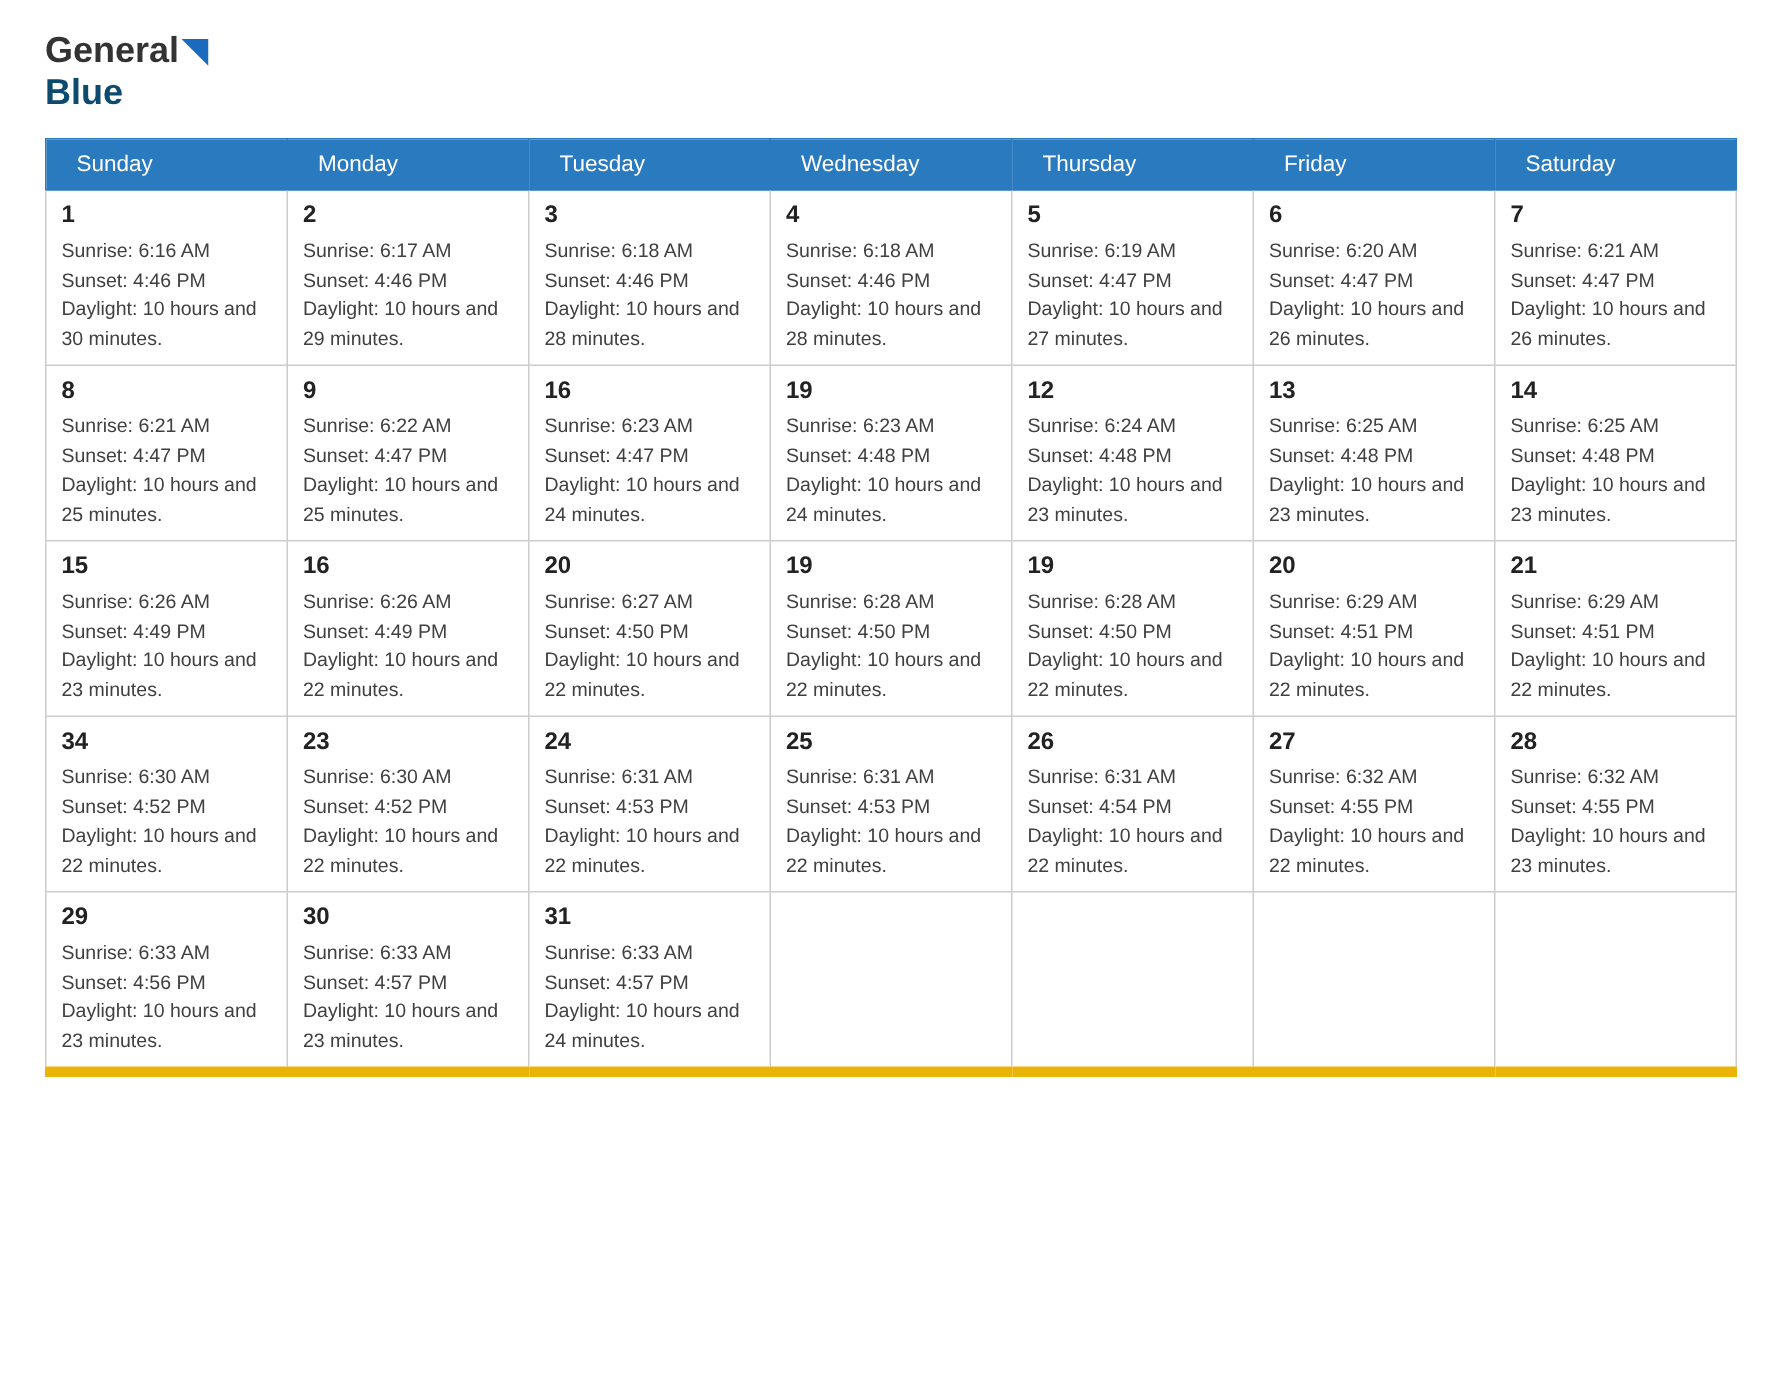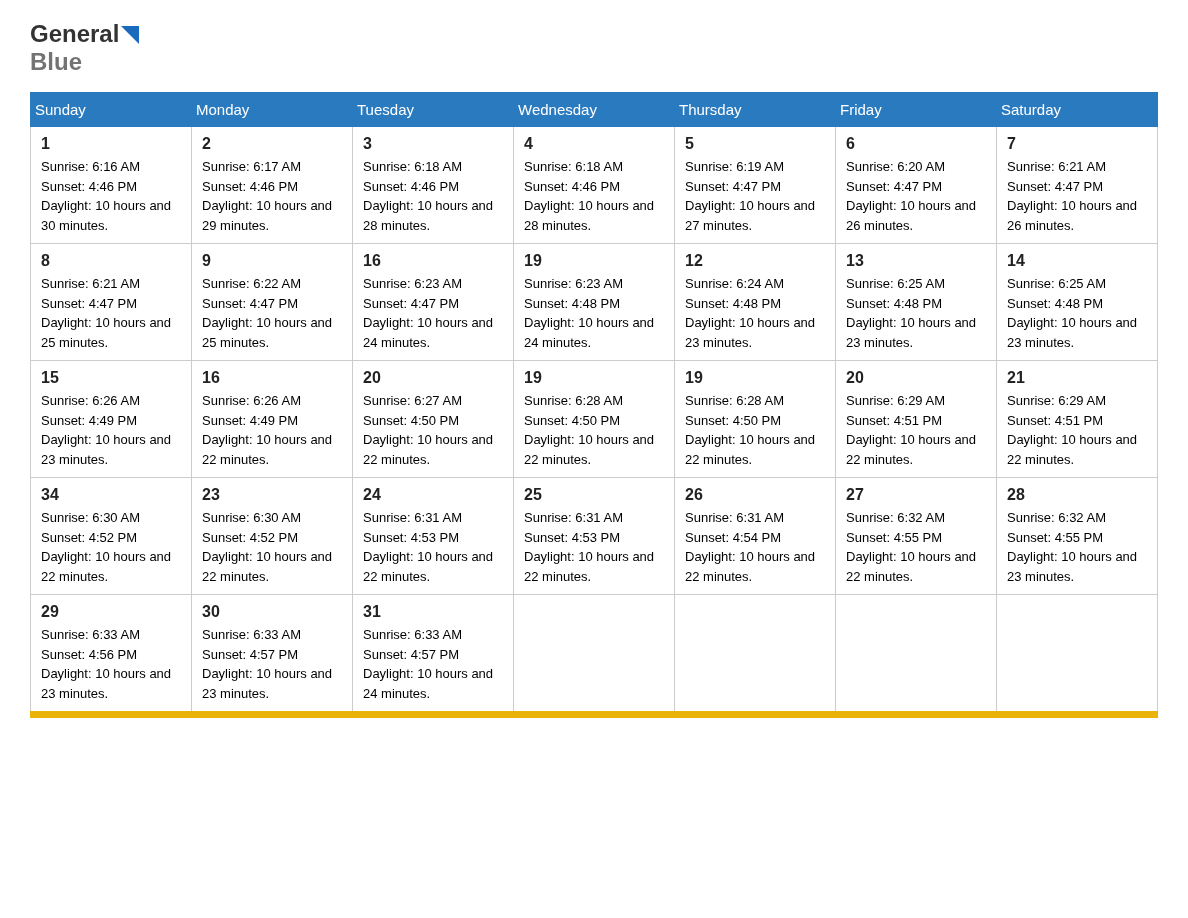--- a/index.html
+++ b/index.html
@@ -39,21 +39,21 @@
       margin-top: 4px;
     }
     .calendar-table {
       width: 100%;
       border-collapse: collapse;
       border: 1px solid #aaa;
     }
     .calendar-table th {
       background-color: #2a7abf;
       color: #fff;
-      padding: 8px 4px;
+      padding: 8px 20px;
       font-size: 15px;
       font-weight: normal;
       text-align: left;
       border: 1px solid #2a7abf;
     }
     .calendar-table td {
       vertical-align: top;
       padding: 8px 10px;
       font-size: 13px;
       border: 1px solid #ccc;
@@ -61,21 +61,21 @@
       min-height: 90px;
     }
     .day-num {
       font-size: 16px;
       font-weight: bold;
       display: block;
       margin-bottom: 4px;
       color: #222;
     }
     .day-info {
-      color: #000000;
+      color: #404040;
       line-height: 1.5;
       font-size: 13px;
     }
     .empty-cell {
       background: #fff;
     }
     tr:last-child td {
       border-bottom: 7px solid #eab308;
     }
   </style>
@@ -84,21 +84,21 @@
 
 <div class="header">
   <div class="logo">
     <div class="logo-line">
       <span style="font-size:24px;font-weight:bold;color:#333;">General</span>
       <svg width="18" height="18" viewBox="0 0 18 18" style="margin-left:2px;margin-top:2px;">
         <polygon points="0,0 18,0 18,18" fill="#1a6bbd"></polygon>
       </svg>
     </div>
     <div>
-      <span style="font-size:24px;font-weight:bold;color:#737373;">Blue</span>
+      <span style="font-size:24px;font-weight:bold;color:#0c4a6e;">Blue</span>
     </div>
   </div>
   <div class="title-area">
     <div class="month-title"></div>
     <div class="location-title"></div>
   </div>
 </div>
 
 <table class="calendar-table">
   <thead>

